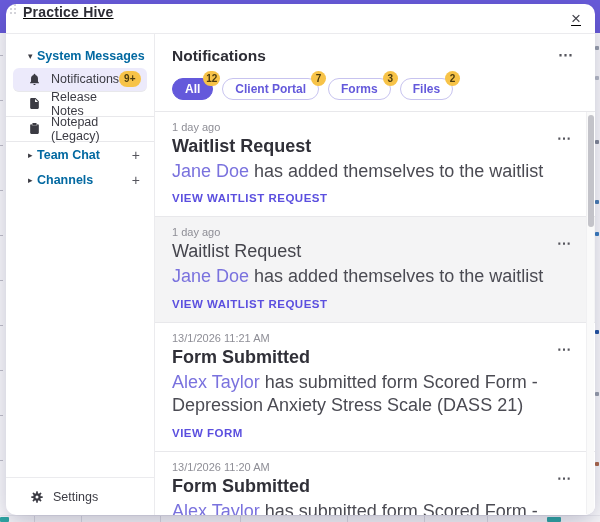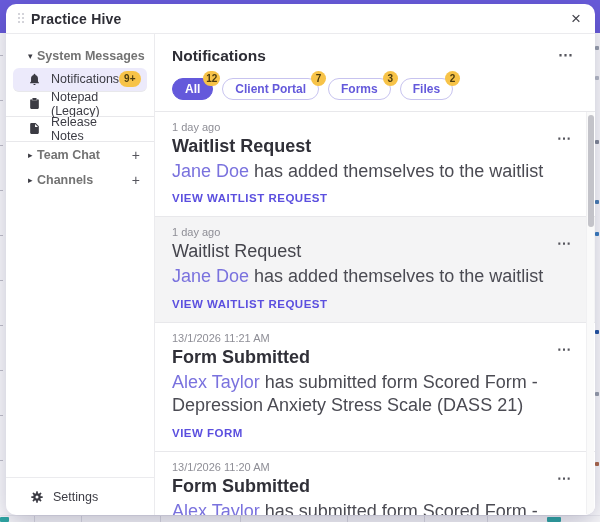--- a/index.html
+++ b/index.html
@@ -11,34 +11,34 @@
   .app-page { position:absolute; left:0; top:33px; width:600px; height:489px; background:#fdfdfe; }
   .edge-mark { position:absolute; left:0; width:3px; height:1px; background:#c2c2ca; }
   .bottom-strip { position:absolute; left:0; top:515px; width:600px; height:7px; background:#fafafb; border-top:1px solid #ececf0; }
   .vline { position:absolute; top:0; width:1px; height:7px; background:#dcdce2; }
   .teal-block { position:absolute; top:1px; height:5px; background:#2FA9A4; border-radius:1px; }
   .right-bit { position:absolute; width:4px; height:4px; border-radius:1px; }
 
   
   .modal { position:absolute; left:6px; top:4px; width:589px; height:511px; background:#fff;
            border-radius:10px; box-shadow:0 8px 28px rgba(30,25,80,.28); display:flex; flex-direction:column; overflow:hidden; }
-  .modal-header { height:30px; flex:0 0 30px; display:flex; align-items:center; padding:0 14px 0 8px; border-bottom:1px solid #ebebee; }
+  .modal-header { height:30px; flex:0 0 30px; display:flex; padding:0 14px 0 0; border-bottom:1px solid #ebebee;text-decoration:underline; }
   .drag-handle { display:grid; grid-template-columns:repeat(2,3px); grid-auto-rows:3px; gap:1px; margin:0 6px 0 4px; cursor:grab; }
   .drag-handle i { width:2px; height:2px; border-radius:50%; background:#c6c6ce; }
   .window-title { font-size:14px; font-weight:bold; color:#2e2e36; letter-spacing:.2px; }
   .close-button { margin-left:auto; background:none; border:none; font-size:17px; line-height:1; color:#44444c; cursor:pointer; font-family:inherit; }
 
   .modal-body { flex:1; display:flex; min-height:0; }
 
   
   .sidebar { width:149px; flex:0 0 149px; border-right:1px solid #ebebee; display:flex; flex-direction:column; padding-top:9px; }
   .side-rows { flex:1; }
   .side-row { height:25px; display:flex; align-items:center; font-size:12.5px; color:#3c3c44; cursor:pointer; padding-left:22px; position:relative; }
   .side-row .caret { width:9px; font-size:9px; color:#3a3a42; margin-right:0; }
-  .side-row.group .side-label { font-weight:bold; color:#737373; }
+  .side-row.group .side-label { font-weight:bold; color:#0369a1; }
   .side-row.item { padding-left:22px; }
   .side-row.item .side-icon { width:13px; height:13px; margin-right:10px; flex:0 0 13px; }
   .side-row.selected { background:#ECEAFB; border-radius:6px; margin:0 7px; padding-left:15px; height:24px; }
   .side-badge { margin-left:auto; margin-right:9px; background:#F7C348; color:#4c3c0e; font-size:10px; font-weight:bold;
                 height:16px; line-height:16px; padding:0 5px; border-radius:9px; }
   .side-add { margin-left:auto; margin-right:14px; background:none; border:none; font-size:14px; color:#55555d; cursor:pointer; font-family:inherit; line-height:1; }
   .side-settings { border-top:1px solid #ebebee; height:38px; display:flex; align-items:center; padding-left:24px; font-size:12.5px; color:#3c3c44; cursor:pointer; }
   .side-settings .side-icon { width:14px; height:14px; margin-right:9px; }
   svg.side-icon { fill:#3b3b43; }
 
@@ -136,31 +136,31 @@
         <div class="side-row item selected">
           <svg class="side-icon" viewBox="0 0 24 24">
             <path d="M12 22.2c1.2 0 2.1-.9 2.1-2.1h-4.2c0 1.2.9 2.1 2.1 2.1zm6.4-6.3V10.3c0-3.2-1.7-5.9-4.7-6.6v-.7C13.7 2.1 13 1.4 12 1.4s-1.7.7-1.7 1.6v.7c-3 .7-4.7 3.4-4.7 6.6v5.6l-1.9 1.9v1h16.6v-1l-1.9-1.9z"></path>
           </svg>
           <span class="side-label">Notifications</span>
           <span class="side-badge">9+</span>
         </div>
 
         <div class="side-row item">
           <svg class="side-icon" viewBox="0 0 24 24">
+            <path d="M6 2h8l6 6v12a2 2 0 0 1-2 2H6a2 2 0 0 1-2-2V4a2 2 0 0 1 2-2zm7 1.5V9h5.5L13 3.5z"></path>
+          </svg>
+          <span class="side-label">Release Notes</span>
+        </div>
+
+        <div class="side-row item">
+          <svg class="side-icon" viewBox="0 0 24 24">
             <path d="M7 4h-1a2 2 0 0 0-2 2v14a2 2 0 0 0 2 2h12a2 2 0 0 0 2-2V6a2 2 0 0 0-2-2h-1v2H7V4z"></path>
             <rect x="8" y="2" width="8" height="3.5" rx="1"></rect>
           </svg>
           <span class="side-label">Notepad (Legacy)</span>
-        </div>
-
-        <div class="side-row item">
-          <svg class="side-icon" viewBox="0 0 24 24">
-            <path d="M6 2h8l6 6v12a2 2 0 0 1-2 2H6a2 2 0 0 1-2-2V4a2 2 0 0 1 2-2zm7 1.5V9h5.5L13 3.5z"></path>
-          </svg>
-          <span class="side-label">Release Notes</span>
         </div>
 
         <div class="side-row group">
           <span class="caret">▸</span>
           <span class="side-label">Team Chat</span>
           <button class="side-add">+</button>
         </div>
 
         <div class="side-row group">
           <span class="caret">▸</span>

